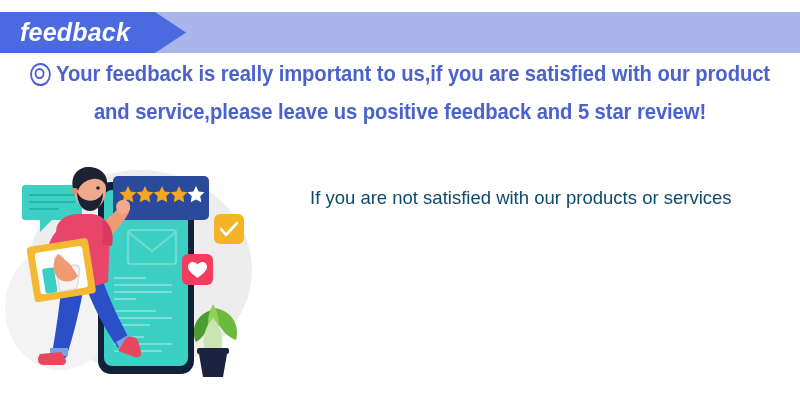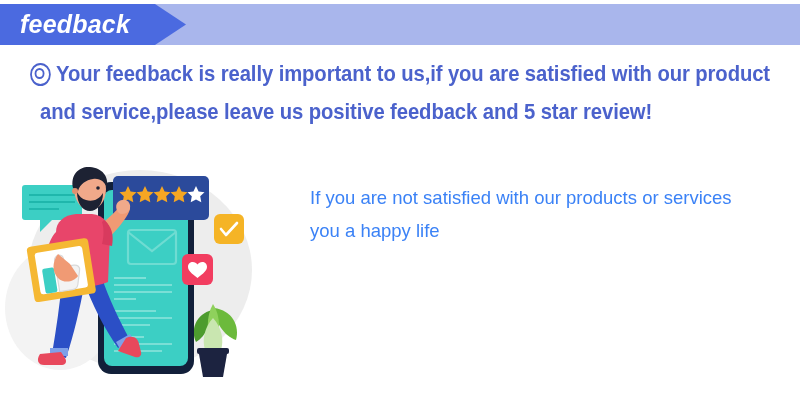--- a/index.html
+++ b/index.html
@@ -12,21 +12,21 @@
     height: 400px;
     overflow: hidden;
     font-family: "Liberation Sans", sans-serif;
     position: relative;
   }
 
   
   .banner {
     position: absolute;
     left: 0;
-    top: 4px;
+    top: 12px;
     width: 800px;
     height: 41px;
   }
   .banner-bg {
     position: absolute;
     left: 0;
     top: 0;
     width: 800px;
     height: 41px;
     background: #a9b6ec;
@@ -53,20 +53,21 @@
     letter-spacing: 0.2px;
     white-space: nowrap;
   }
 
   
   .headline-block {
     position: absolute;
     left: 0;
     top: 55px;
     width: 800px;
+    text-align: center;
   }
   .headline-line {
     color: #4b62cc;
     font-family: "Liberation Sans", sans-serif;
     font-weight: 700;
     font-size: 22.5px;
     line-height: 38px;
     white-space: nowrap;
     transform: scaleX(0.90);
     transform-origin: center center;
@@ -112,21 +113,21 @@
   .body-text {
     position: absolute;
     left: 310px;
     top: 182px;
     width: 480px;
   }
   .body-line {
     font-family: "Liberation Sans", sans-serif;
     font-size: 18.5px;
     line-height: 32.5px;
-    color: #3b82f6;
+    color: #0c4a6e;
     white-space: nowrap;
   }
 </style>
 </head>
 <body>
 
 <div class="banner">
   <div class="banner-bg"></div>
   <div class="banner-chevron"></div>
   <div class="banner-title">feedback</div>
@@ -243,14 +244,13 @@
         <rect x="42" y="108" width="12" height="25" rx="2" fill="#3ccfc4"></rect>
       </g>
 
       <path d="M58 96 C52 104 52 114 58 120 C64 126 74 124 78 118 L70 106 Z" fill="#f09a74"></path>
     </g>
   </svg>
 </div>
 
 <div class="body-text">
   <div class="body-line">If you are not satisfied with our products or services</div>
-  <div class="body-line">you a happy life</div>
 </div>
 
 </body></html>

